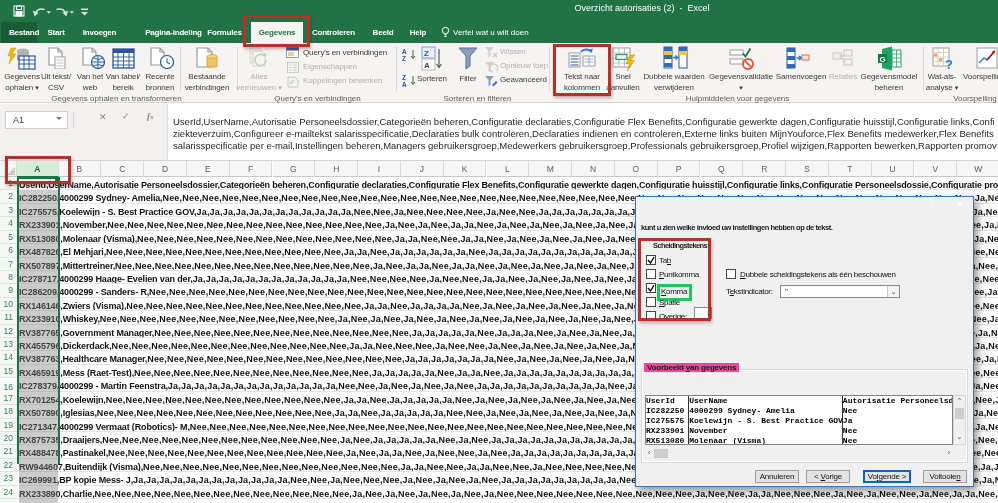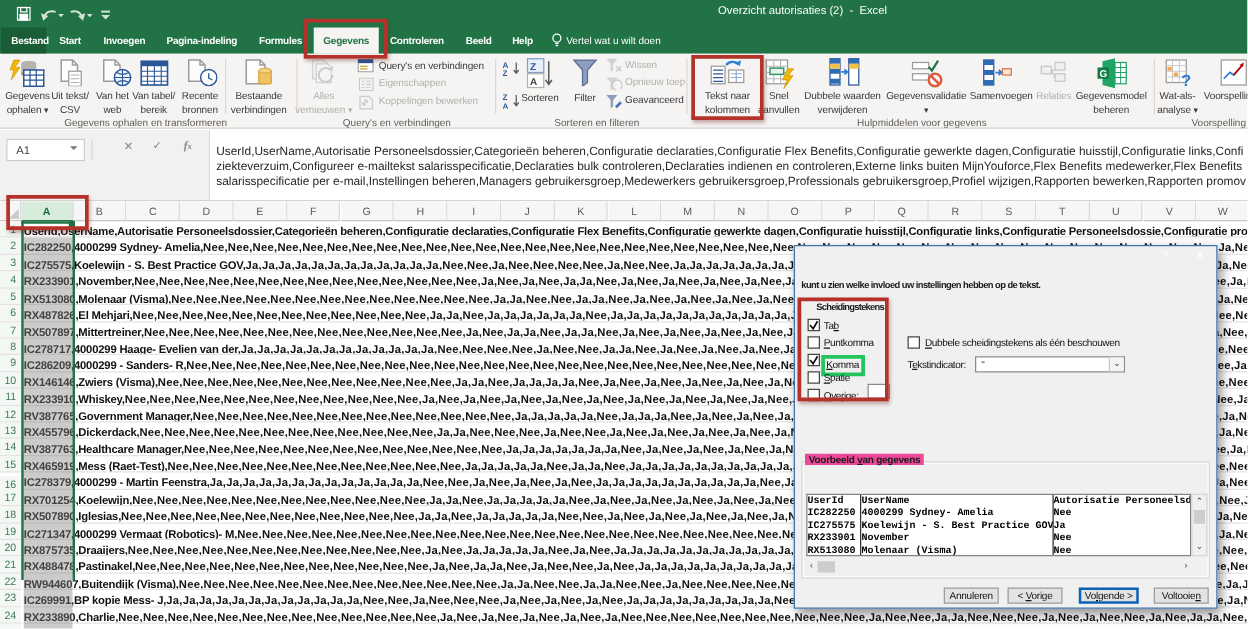--- a/index.html
+++ b/index.html
@@ -82,21 +82,21 @@
   <path d="M43.5 4.5 Q50.5 2.5 52.5 8.5" stroke="#fff" fill="none" stroke-width="1.5"></path>
   <polygon points="55.2,5.5 49.4,7.8 53.4,11.6" fill="#fff"></polygon>
   <polygon points="56.5,6.2 61.1,6.2 58.8,8.8" fill="#fff"></polygon>
   <rect x="68" y="3.5" width="7" height="1.6" fill="#fff"></rect>
   <polygon points="68,7 75,7 71.5,10.5" fill="#fff"></polygon>
  </g>
 </svg>
 <div class="ab tab" id="bestand" style="left:1px;width:36px">Bestand</div>
 <div class="ab tab" style="left:40px;width:32px">Start</div>
 <div class="ab tab" style="left:81px;width:37px">Invoegen</div>
-<div class="ab tab" style="left:128px;width:67px">Pagina-indeling</div>
+<div class="ab tab" style="left:140px;width:67px">Pagina-indeling</div>
 <div class="ab tab" style="left:206px;width:37px">Formules</div>
 <div class="ab" id="tabsel">Gegevens</div>
 <div class="ab tab" style="left:310px;width:47px">Controleren</div>
 <div class="ab tab" style="left:369px;width:28px">Beeld</div>
 <div class="ab tab" style="left:406px;width:24px">Help</div>
 <svg class="ab" style="left:440px;top:26px" width="11" height="13" viewBox="0 0 11 13">
     <g stroke="#fff" fill="none" stroke-width="1">
       <circle cx="5.5" cy="4.5" r="3.2"></circle>
       <path d="M4.2 8.8 h2.6 M4.5 10.5 h2"></path>
     </g>

